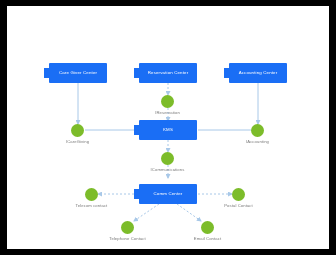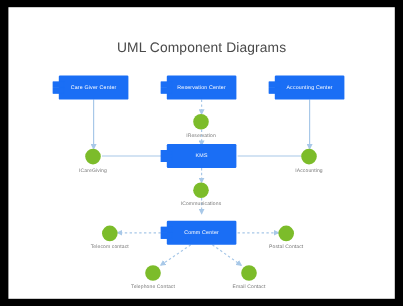--- a/index.html
+++ b/index.html
@@ -35,21 +35,20 @@
                background:#7cbc2a;box-shadow:inset 0 0 0 0 #7cbc2a;}
   .lolli .lbl{position:absolute;left:50%;top:15px;transform:translateX(-50%);
               font-size:4.2px;color:#7a7a7a;white-space:nowrap;letter-spacing:.1px;}
 </style>
 </head>
 <body>
 
 <div id="frame">
   <div id="canvas">
 
-    <div id="title">UML Component Diagrams</div>
 
     <svg id="wires" viewBox="0 0 322 243" preserveAspectRatio="none">
       <defs>
         <marker id="ah" markerWidth="5" markerHeight="5" refX="4" refY="2.5" orient="auto" markerUnits="strokeWidth">
           <path d="M0,0 L5,2.5 L0,5 z" fill="#a8c8e8"></path>
         </marker>
       </defs>
 
       <path d="M71,77 L71,118" stroke="#a8c8e8" stroke-width="1" fill="none" marker-end="url(#ah)"></path>
 

